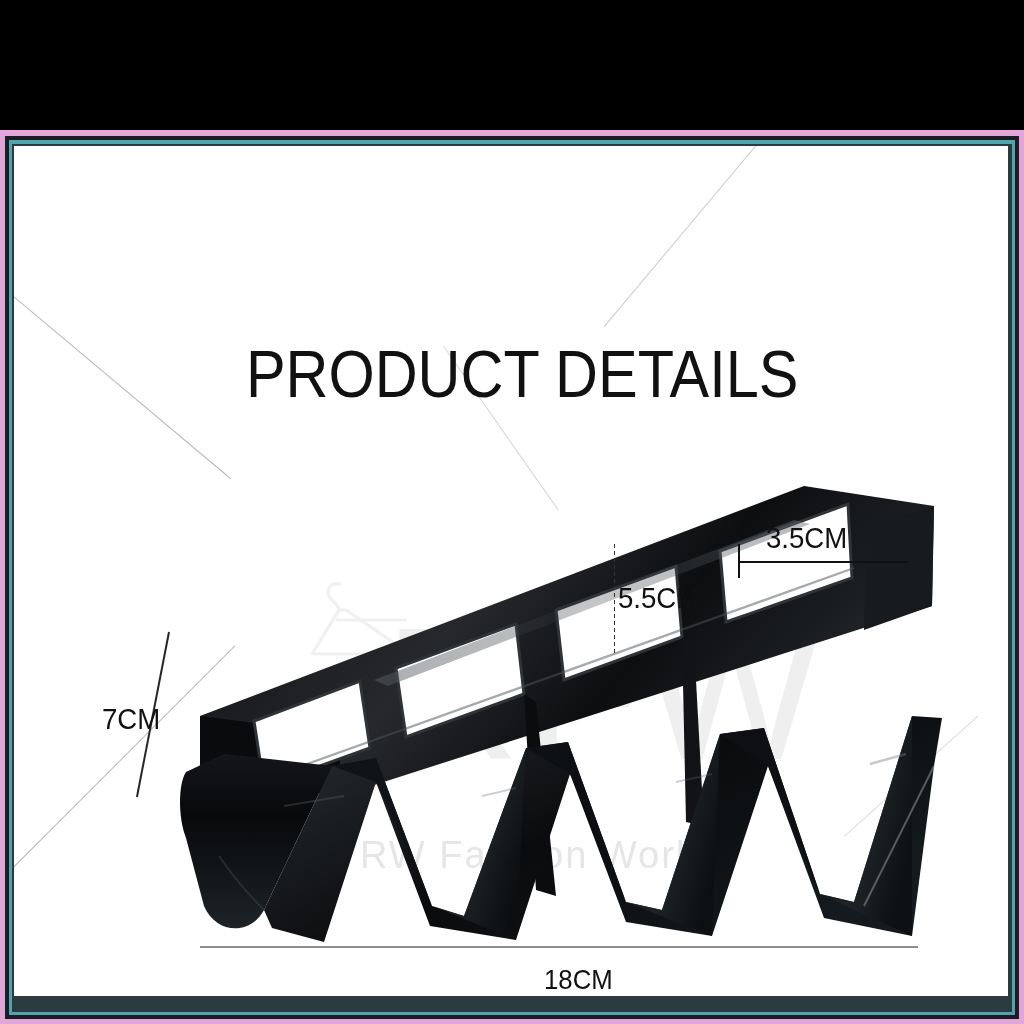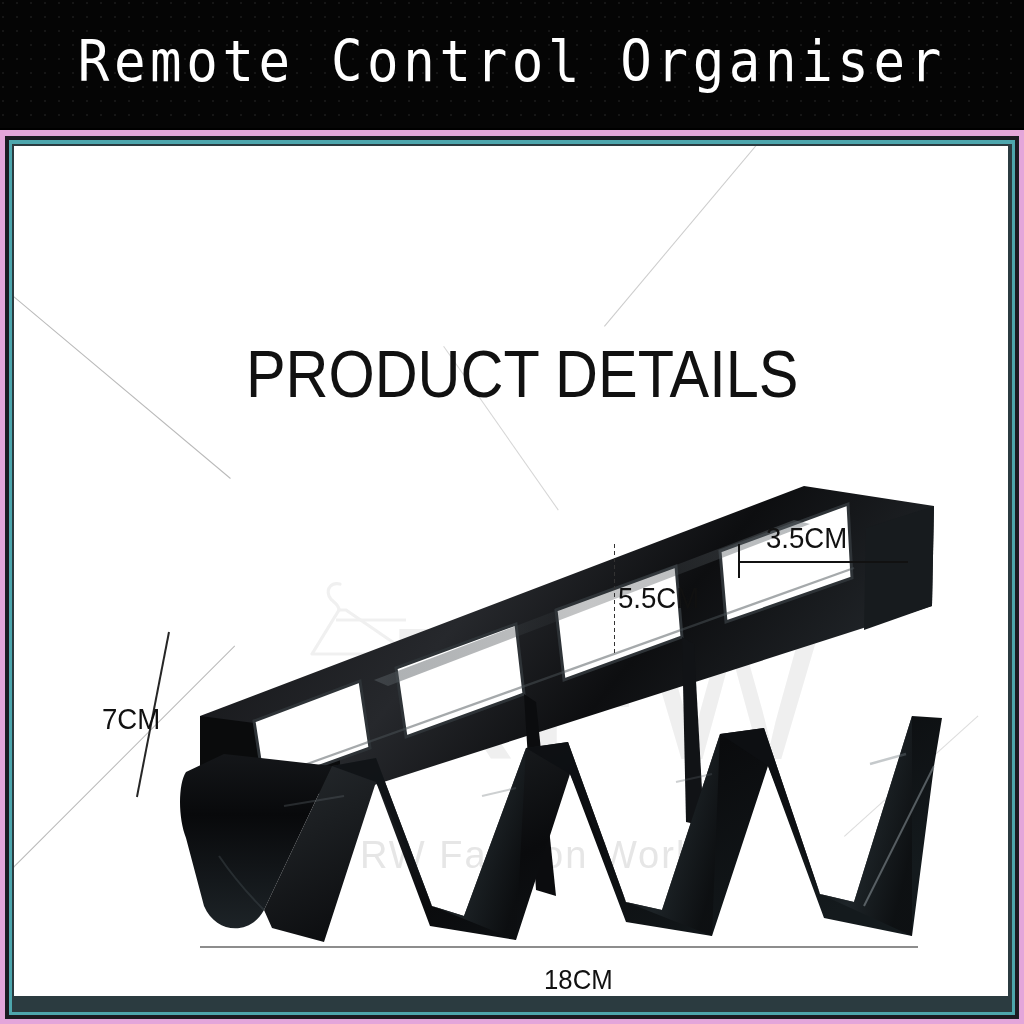--- a/index.html
+++ b/index.html
@@ -109,23 +109,20 @@
   .wm-hanger{
     position:absolute;left:292px;top:430px;width:110px;height:96px;
     opacity:.55;pointer-events:none;
   }
 </style>
 </head>
 <body>
 
 <div class="page">
 
-  <div class="header">
-    <div class="header-title">Remote Control Organiser</div>
-  </div>
 
   <div class="frame-pink"></div>
   <div class="frame-dark"></div>
   <div class="frame-teal"></div>
   <div class="frame-shadow"></div>
 
   <div class="canvas">
 
     <div class="hairline" style="left:-36px;top:120px;width:330px;transform:rotate(40deg);"></div>
     <div class="hairline" style="left:590px;top:180px;width:240px;transform:rotate(-50deg);opacity:.75;"></div>

